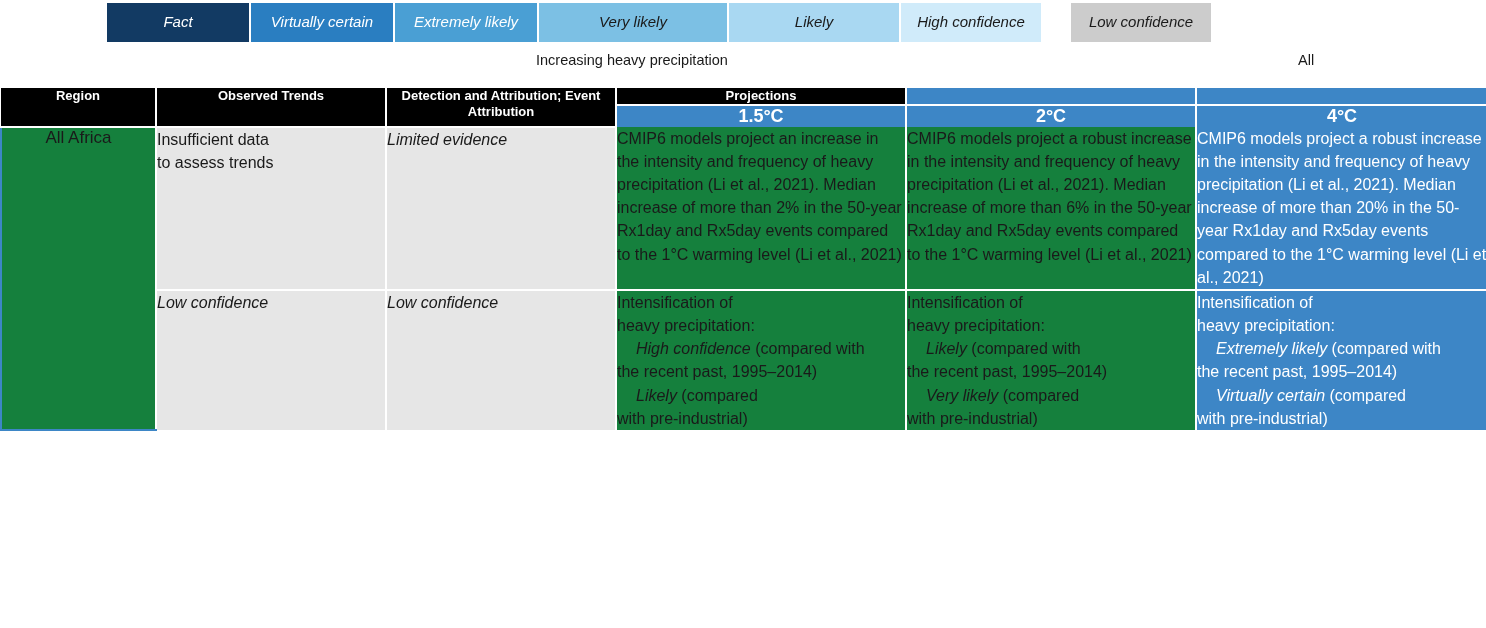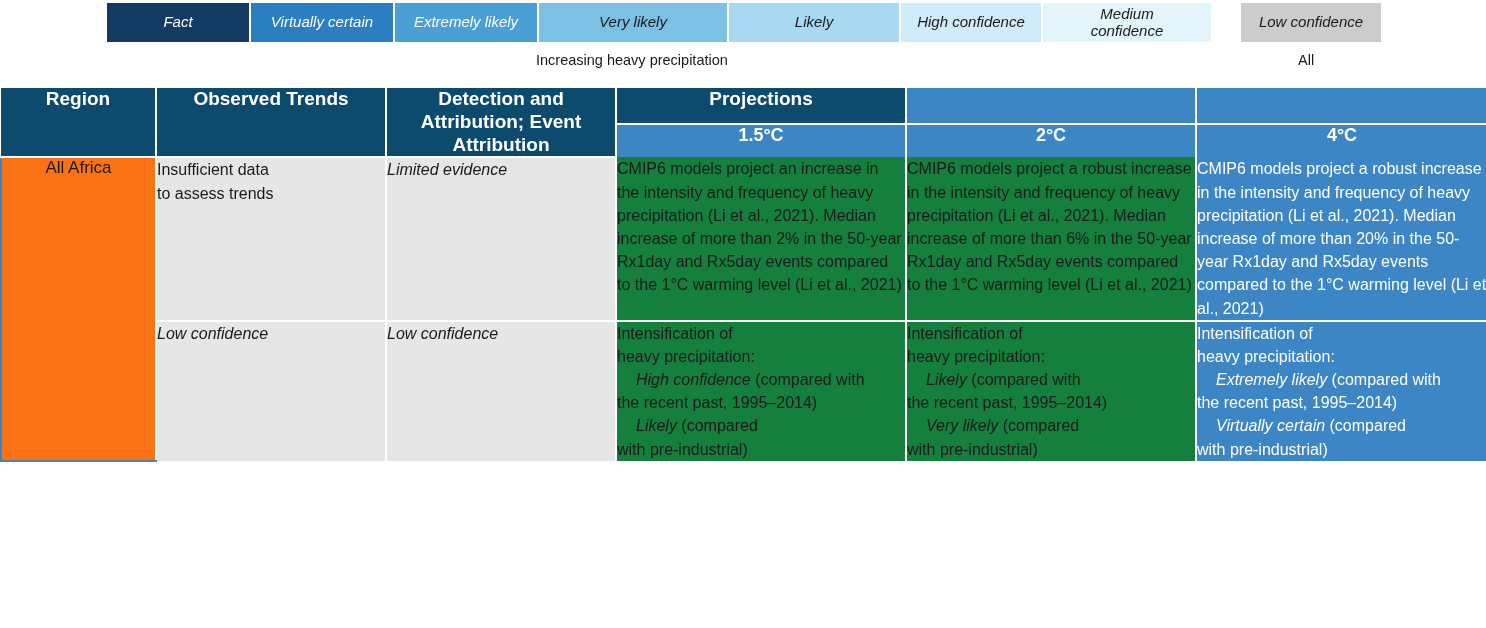--- a/index.html
+++ b/index.html
@@ -77,26 +77,26 @@
   table.matrix {
     border-collapse: collapse;
     width: 1486px;
     table-layout: fixed;
   }
   table.matrix td, table.matrix th {
     vertical-align: top;
     padding: 0;
   }
   .hdr {
-    background: #0c4a6e;
+    background: #000000;
     color: #ffffff;
     font-weight: bold;
     text-align: center;
     vertical-align: middle;
-    font-size: 19px;
+    font-size: 13px;
     line-height: 1.2;
     border-right: 2px solid #ffffff;
     border-bottom: 2px solid #ffffff;
     padding: 6px 8px;
     box-sizing: border-box;
   }
   .hdr-blank {
     background: #3d86c6;
     border-right: 2px solid #ffffff;
     border-bottom: 2px solid #ffffff;
@@ -119,21 +119,21 @@
     font-size: 16px;
     line-height: 1.45;
     padding: 14px 14px 14px 14px;
     box-sizing: border-box;
     border-right: 2px solid #ffffff;
     border-bottom: 2px solid #ffffff;
   }
   .cell.last { border-right: none; }
   .cell.nb { border-bottom: none; }
   .cell-region {
-    background: #f97316;
+    background: #15803d;
     text-align: center;
     vertical-align: middle;
     font-size: 17px;
     border-right: 2px solid #ffffff;
     border-left: 2px solid #3d86c6;
     border-bottom: 2px solid #3d86c6;
   }
   .cell-grey { background: #e6e6e6; }
   .cell-lightblue { background: #15803d; }
   .cell-blue { background: #3d86c6; color: #ffffff; }
@@ -159,22 +159,20 @@
       </div>
     <div class="legend-chip" style="background:#7cc0e4;color:#1a1a1a;width:188px;">
         <span>Very likely</span>
       </div>
     <div class="legend-chip" style="background:#a9d8f2;color:#1a1a1a;width:170px;">
         <span>Likely</span>
       </div>
     <div class="legend-chip" style="background:#d0ebfa;color:#1a1a1a;width:140px;">
         <span>High confidence</span>
       </div>
-    <div class="legend-chip" style="background:#e3f4fb;color:#1a1a1a;width:168px;white-space:pre-line;"><span>Medium
-confidence</span></div>
     <div class="legend-gap"></div>
     <div class="legend-chip" style="background:#cccccc;color:#1a1a1a;width:140px;">
         <span>Low confidence</span>
       </div>
   </div>
 
   <div class="legend-captions">
     <div class="caption caption-left">Increasing heavy precipitation</div>
     <div class="caption caption-right">All</div>
   </div>

